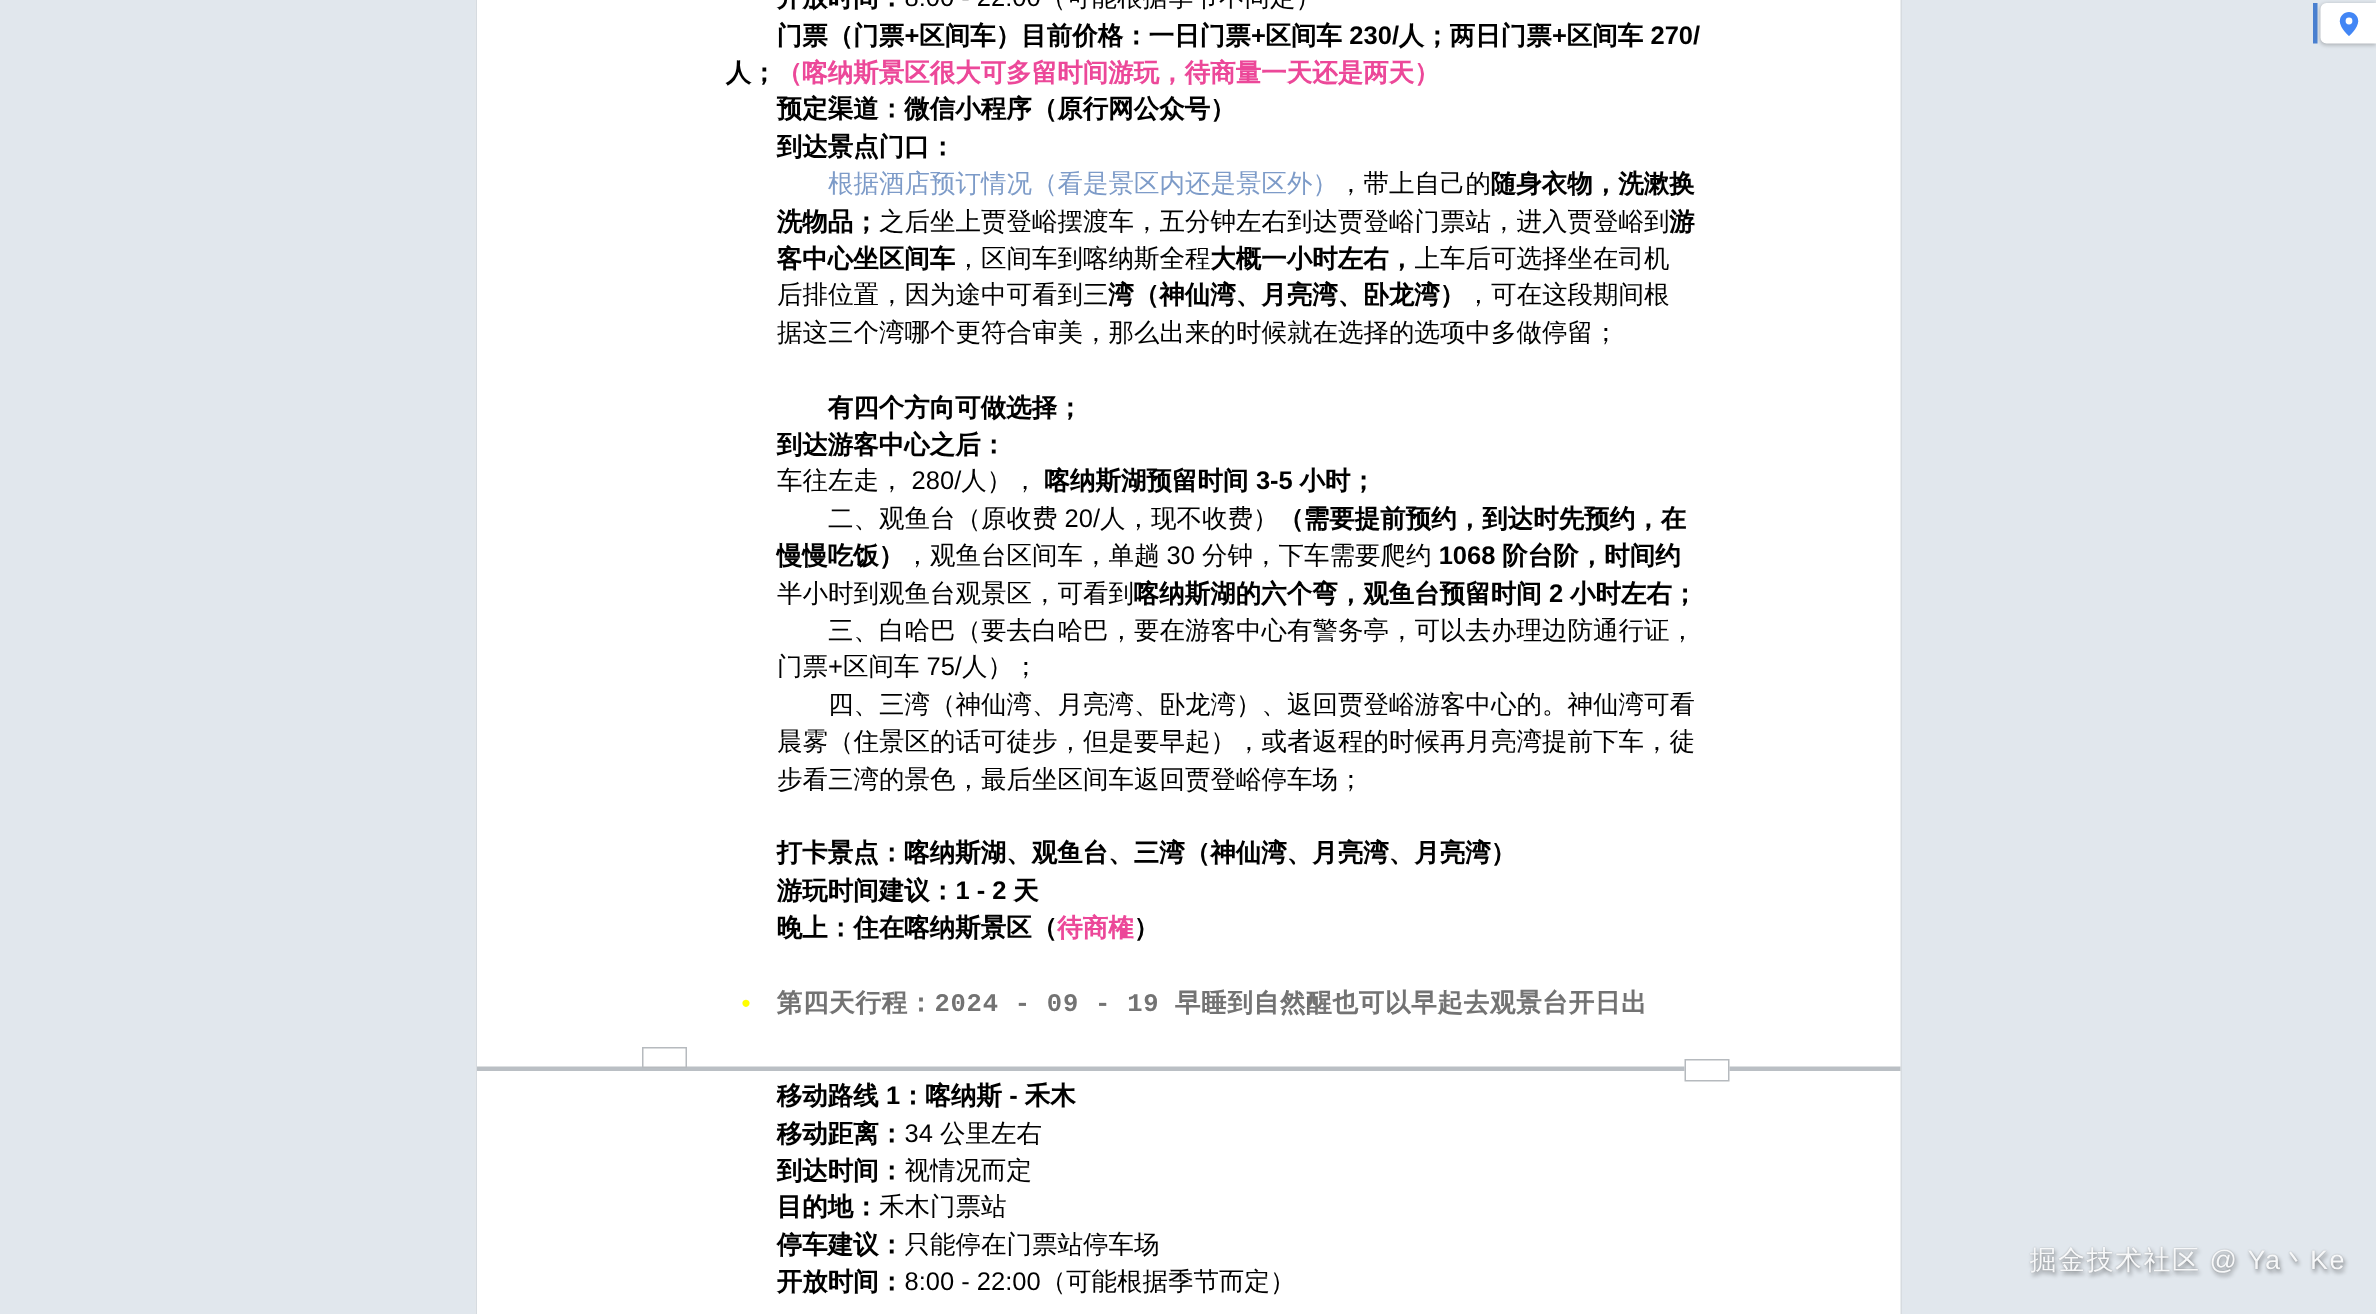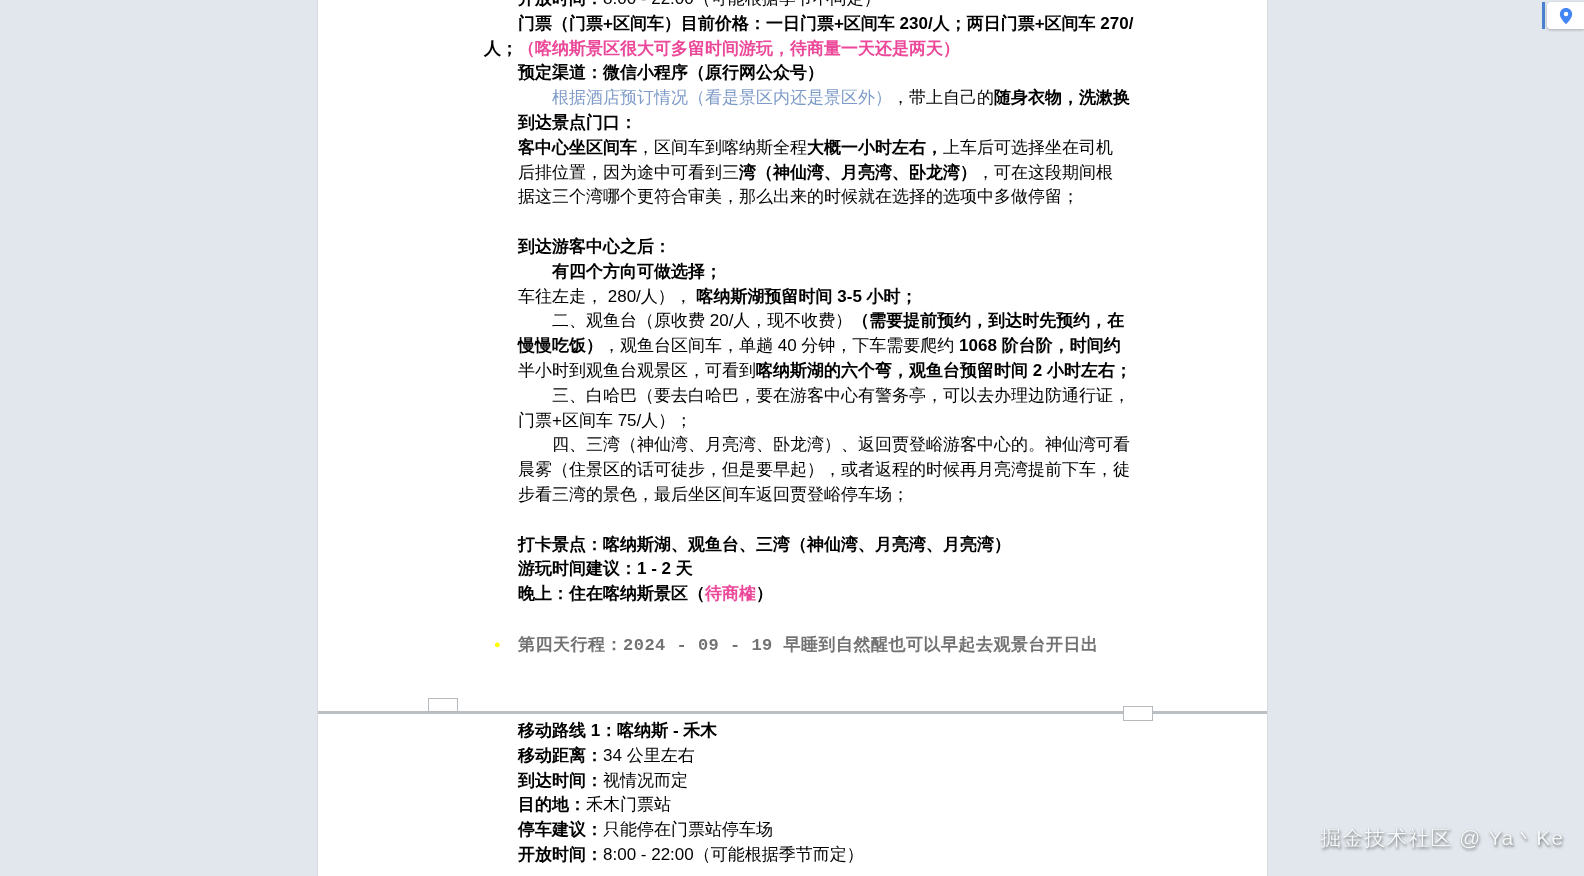--- a/index.html
+++ b/index.html
@@ -32,44 +32,45 @@
   .break-marker.left  { left:110px; top:698px; width:30px; height:14px; }
   .break-marker.right { left:805px; top:706px; width:30px; height:15px; }
 
   .pin-widget { position:absolute; top:2px; right:0; display:flex; align-items:center;
     cursor:pointer; }
   .pin-accent { width:3px; height:27px; background:#4a80d0; margin-right:2px; }
   .pin-box { width:37px; height:27px; background:#ffffff; border-radius:4px 0 0 4px;
     box-shadow:0 1px 3px rgba(0,0,0,0.25); display:flex; align-items:center;
     justify-content:center; }
 
-  .watermark { position:absolute; right:20px; bottom:24px; font-size:21px;
+  .watermark { position:absolute; right:20px; bottom:24px; font-size:18px;
     color:#f7f8f9; letter-spacing:1px;
     text-shadow:1px 2px 3px rgba(0,0,0,0.45), 0 0 1px rgba(0,0,0,0.25); }
 </style>
 </head>
 <body>
 
 <div class="page">
   <div class="textblock tb1" id="page1-text">
       <div class="line i1"><span class="r-b">开放时间：</span><span>8:00 - 22:00（可能根据季节不同定）</span></div>
       <div class="line i1"><span class="r-b">门票（门票+区间车）目前价格：一日门票+区间车 230/人；两日门票+区间车 270/</span></div>
       <div class="line"><span class="r-b">人；</span><span class="r-blue r-b">（喀纳斯景区很大可多留时间游玩，待商量一天还是两天）</span></div>
       <div class="line i1"><span class="r-b">预定渠道：微信小程序（原行网公众号）</span></div>
+      <div class="line i1"><span class="r-b">到达景点门口：</span></div>
       <div class="line i2"><span class="r-lblue">根据酒店预订情况（看是景区内还是景区外）</span><span>，带上自己的</span><span class="r-b">随身衣物，洗漱换</span></div>
-      <div class="line i1"><span class="r-b">到达景点门口：</span></div>
+      <div class="line i1"><span class="r-b">洗物品；</span><span>之后坐上贾登峪摆渡车，五分钟左右到达贾登峪门票站，进入贾登峪到</span><span class="r-b">游</span></div>
       <div class="line i1"><span class="r-b">客中心坐区间车</span><span>，区间车到喀纳斯全程</span><span class="r-b">大概一小时左右，</span><span>上车后可选择坐在司机</span></div>
       <div class="line i1"><span>后排位置，因为途中可看到三</span><span class="r-b">湾（神仙湾、月亮湾、卧龙湾）</span><span>，可在这段期间根</span></div>
       <div class="line i1"><span>据这三个湾哪个更符合审美，那么出来的时候就在选择的选项中多做停留；</span></div>
       <div class="line"></div>
+      <div class="line i2"><span class="r-b">有四个方向可做选择；</span></div>
       <div class="line i1"><span class="r-b">到达游客中心之后：</span></div>
-      <div class="line i2"><span class="r-b">有四个方向可做选择；</span></div>
       <div class="line i1"><span>车往左走， 280/人）， </span><span class="r-b">喀纳斯湖预留时间 3-5 小时；</span></div>
       <div class="line i2"><span>二、观鱼台（原收费 20/人，现不收费）</span><span class="r-b">（需要提前预约，到达时先预约，在</span></div>
-      <div class="line i1"><span class="r-b">慢慢吃饭）</span><span>，观鱼台区间车，单趟 40 分钟，下车需要爬约 </span><span class="r-b">1068 阶台阶，时间约</span></div>
+      <div class="line i1"><span class="r-b">慢慢吃饭）</span><span>，观鱼台区间车，单趟 30 分钟，下车需要爬约 </span><span class="r-b">1068 阶台阶，时间约</span></div>
       <div class="line i1"><span>半小时到观鱼台观景区，可看到</span><span class="r-b">喀纳斯湖的六个弯，观鱼台预留时间 2 小时左右；</span></div>
       <div class="line i2"><span>三、白哈巴（要去白哈巴，要在游客中心有警务亭，可以去办理边防通行证，</span></div>
       <div class="line i1"><span>门票+区间车 75/人）；</span></div>
       <div class="line i2"><span>四、三湾（神仙湾、月亮湾、卧龙湾）、返回贾登峪游客中心的。神仙湾可看</span></div>
       <div class="line i1"><span>晨雾（住景区的话可徒步，但是要早起），或者返程的时候再月亮湾提前下车，徒</span></div>
       <div class="line i1"><span>步看三湾的景色，最后坐区间车返回贾登峪停车场；</span></div>
       <div class="line"></div>
       <div class="line i1"><span class="r-b">打卡景点：喀纳斯湖、观鱼台、三湾（神仙湾、月亮湾、月亮湾）</span></div>
       <div class="line i1"><span class="r-b">游玩时间建议：1 - 2 天</span></div>
       <div class="line i1"><span class="r-b">晚上：住在喀纳斯景区（</span><span class="r-blue r-b">待商榷</span><span class="r-b">）</span></div>

